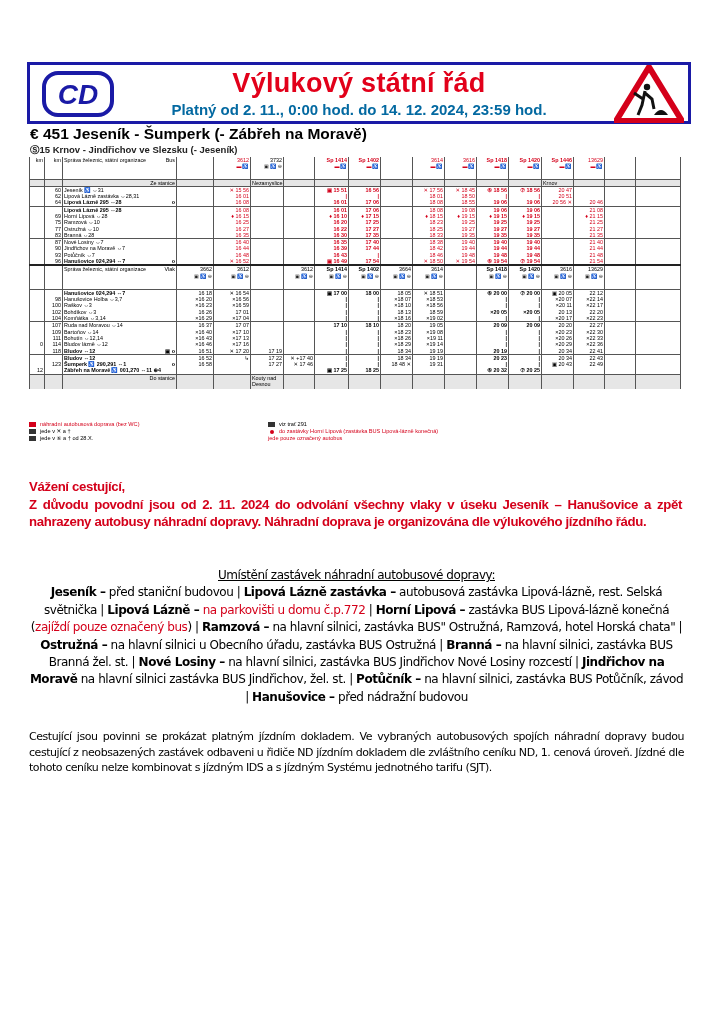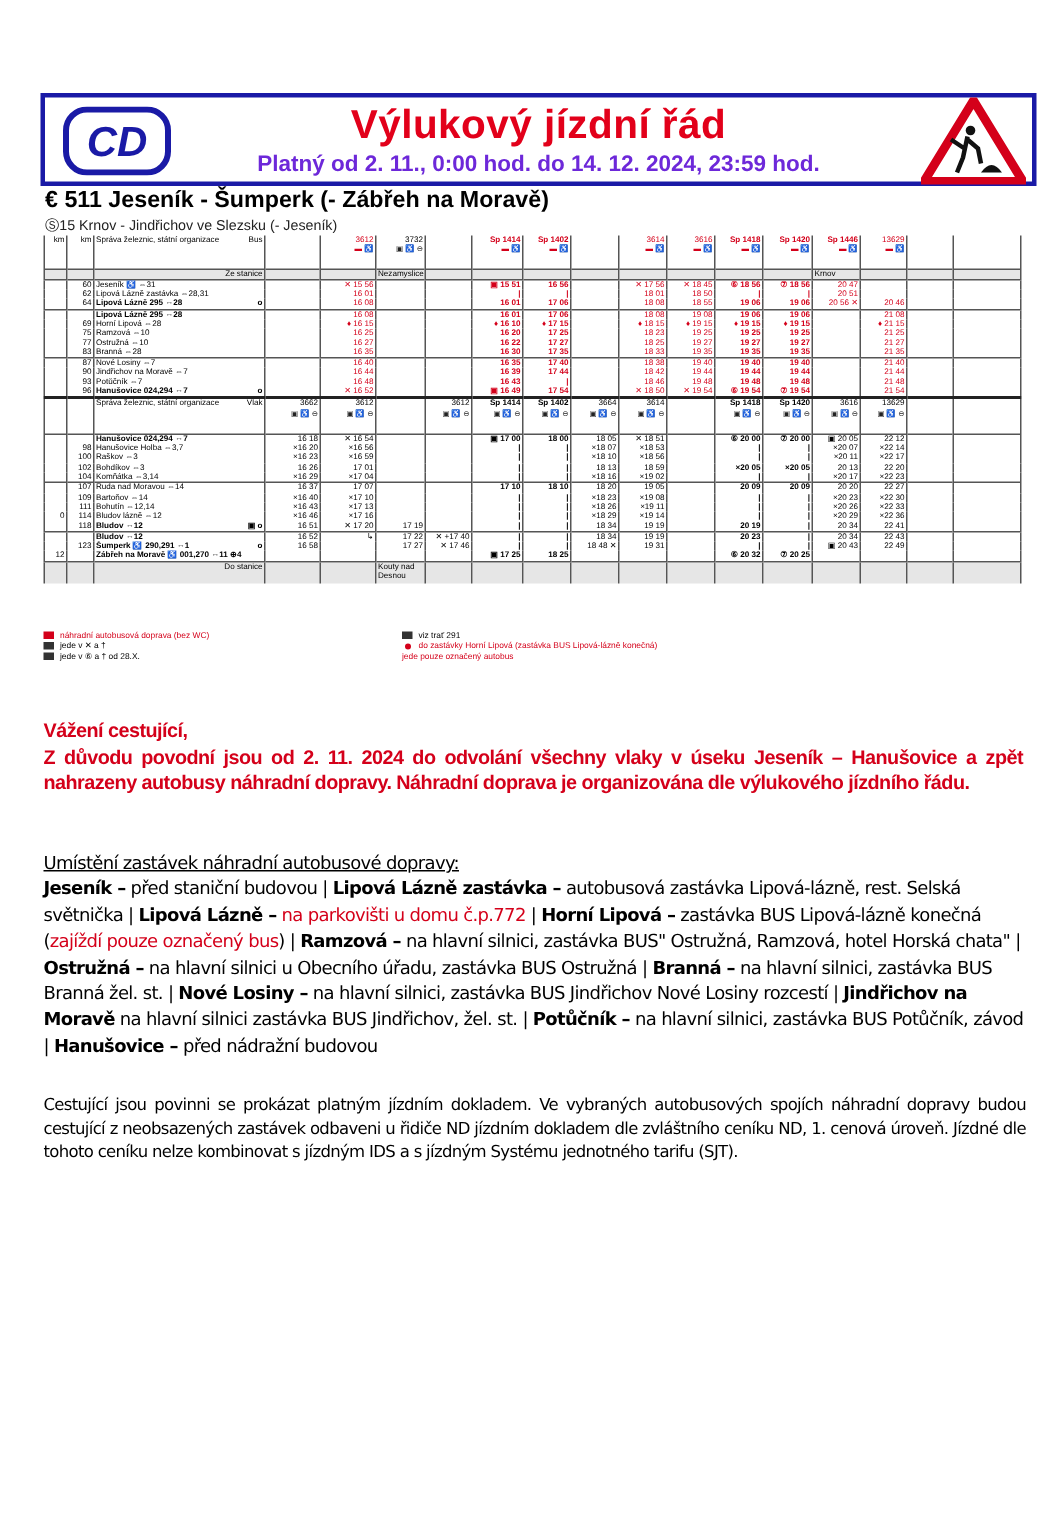--- a/index.html
+++ b/index.html
@@ -2,25 +2,25 @@
 <html><head>
 <meta charset="utf-8">
 <style>
   * { box-sizing: border-box; margin: 0; padding: 0; }
   html, body { width: 708px; height: 1024px; background: #fff; overflow: hidden; }
   body { font-family: "Liberation Sans", sans-serif; color: #000; position: relative; }
 
   .banner { position: absolute; left: 27px; top: 62px; width: 664px; height: 62px; border: 3px solid #1a1aa6; background: #fff; }
   .logo { position: absolute; left: 12px; top: 6px; width: 72px; height: 46px; }
   .banner-title { position: absolute; left: 95px; right: 95px; top: 3px; text-align: center; color: #e2001a; font-size: 27px; font-weight: bold; letter-spacing: 0.3px; }
-  .banner-sub { position: absolute; left: 95px; right: 95px; top: 36px; text-align: center; color: #6d28d9; font-size: 15px; font-weight: bold; }
+  .banner-sub { position: absolute; left: 95px; right: 95px; top: 36px; text-align: center; color: #0369a1; font-size: 15px; font-weight: bold; }
   .warn-sign { position: absolute; right: 4px; top: 0px; width: 70px; height: 58px; }
 
   .route-title { position: absolute; left: 30px; top: 125px; font-size: 15.5px; font-weight: bold; white-space: nowrap; }
-  .route-sub { position: absolute; left: 30px; top: 144px; width: 652px; font-size: 9.5px; color: #222; display: flex; justify-content: space-between; white-space: nowrap; }
+  .route-sub { position: absolute; left: 30px; top: 144px; width: 652px; font-size: 9.5px; color: #222; display: flex; justify-content: space-between; white-space: nowrap; font-weight: bold; }
 
   table.tt { position: absolute; left: 29px; top: 157px; width: 652px; border-collapse: collapse; table-layout: fixed; font-size: 5.4px; line-height: 6.3px; }
   table.tt td { border-left: 1px solid #555; border-right: 1px solid #555; padding: 0 1px; vertical-align: top; white-space: nowrap; overflow: hidden; }
   table.tt tr.sep td { border-top: 1px solid #555; }
   table.tt tr.thick td { border-top: 2px solid #222; }
   table.tt tr.grey td { background: #e6e6e6; }
   .r { text-align: right; }
   .red { color: #d4001a; }
   .b { font-weight: bold; }
   .hdr td { height: 9px; }
@@ -29,49 +29,49 @@
 
   .legend { position: absolute; top: 421px; font-size: 5.6px; line-height: 7px; }
   .legend .red { color: #d4001a; }
   .sq { display: inline-block; width: 7px; height: 5px; background: #333; vertical-align: middle; margin-right: 4px; }
   .sq.redbus { background: #d4001a; }
   .dot { display: inline-block; width: 4px; height: 4px; border-radius: 50%; background: #d4001a; margin: 0 5px 0 2px; vertical-align: middle; }
 
   .notice { position: absolute; left: 29px; top: 478px; width: 653px; color: #d4001a; font-weight: bold; font-size: 13.2px; line-height: 17.5px; font-family: Liberation Sans, sans-serif; letter-spacing: -0.35px; text-align: justify; }
   .notice .line { display: block; }
 
-  .stops { position: absolute; left: 29px; top: 567px; width: 655px; font-size: 12px; line-height: 17.4px; font-family: "DejaVu Sans", sans-serif; letter-spacing: -0.45px; }
+  .stops { position: absolute; left: 29px; top: 567px; width: 655px; font-size: 12px; line-height: 17.4px; font-family: "DejaVu Sans", sans-serif; letter-spacing: -0.45px; text-align: center; }
   .u { text-decoration: underline; }
   .stops .b { font-weight: bold; }
   .stops .redt { color: #d4001a; }
 
   .warn { position: absolute; left: 29px; top: 729px; width: 655px; font-size: 11px; line-height: 15.6px; font-family: "DejaVu Sans", sans-serif; letter-spacing: -0.45px; text-align: justify; }
 
   .footer { position: absolute; left: 0; width: 708px; top: 988px; text-align: center; font-size: 11.5px; line-height: 15px; font-family: "DejaVu Sans", sans-serif; letter-spacing: -0.35px; }
   .footer a { color: #1a1ad0; text-decoration: underline; }
 </style>
 </head>
 <body>
 
 <div class="banner">
   <svg class="logo" viewBox="0 0 72 46">
     <rect x="2" y="2" width="68" height="42" rx="14" fill="none" stroke="#1a1aa6" stroke-width="4"></rect>
     <text x="36" y="33" text-anchor="middle" font-family="Liberation Sans, sans-serif" font-weight="bold" font-style="italic" font-size="28" fill="#1a1aa6">CD</text>
   </svg>
-  <div class="banner-title">Výlukový jízdní řád</div>
+  <div class="banner-title">Výlukový státní řád</div>
   <div class="banner-sub">Platný od 2. 11., 0:00 hod. do 14. 12. 2024, 23:59 hod.</div>
   <svg class="warn-sign" viewBox="0 0 70 58">
     <polygon points="35,2 68,56 2,56" fill="#fff" stroke="#d4001a" stroke-width="6" stroke-linejoin="round"></polygon>
     <circle cx="33" cy="22" r="3.2" fill="#111"></circle>
     <path d="M31 26 L28 40 L24 50 M31 28 L38 34 L40 44 M29 34 L20 28" stroke="#111" stroke-width="3" fill="none"></path>
     <path d="M40 50 Q47 40 54 50 Z" fill="#111"></path>
   </svg>
 </div>
 
-<div class="route-title">€ 511  Jeseník - Šumperk (- Zábřeh na Moravě)</div>
+<div class="route-title">€ 451  Jeseník - Šumperk (- Zábřeh na Moravě)</div>
 <div class="route-sub">
   <span>Ⓢ15 Krnov - Jindřichov ve Slezsku (- Jeseník)</span>
 </div>
 
 <table class="tt">
   <colgroup>
     <col style="width:15px">
       <col style="width:18px">
       <col style="width:114px">
     <col style="width:37px">

